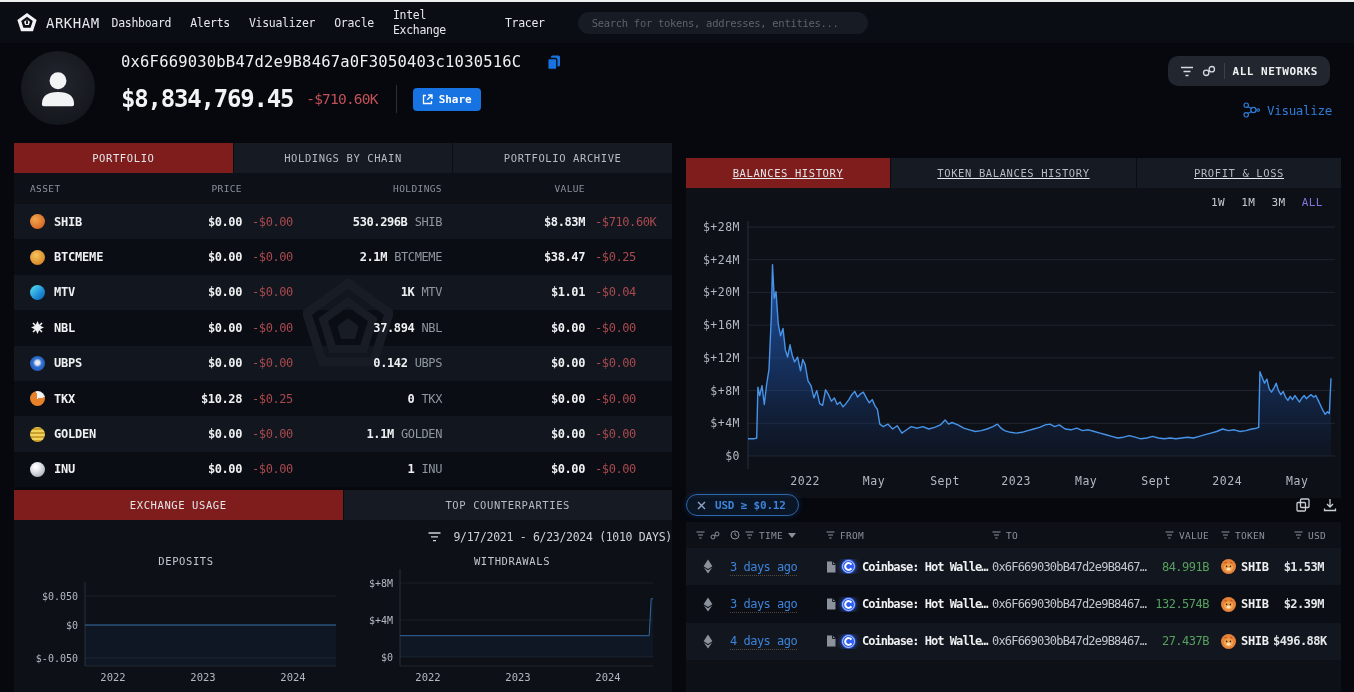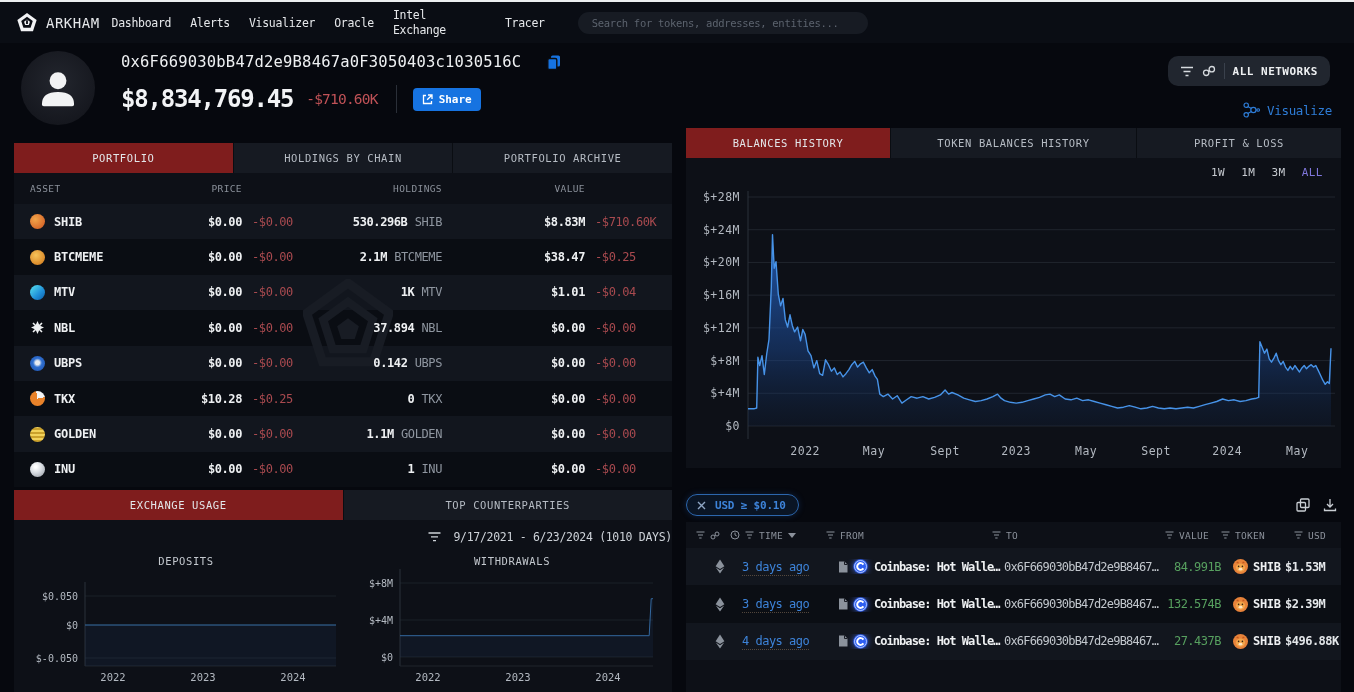--- a/index.html
+++ b/index.html
@@ -55,21 +55,21 @@
   .networks-label { font-size:11px; font-weight:bold; letter-spacing:.5px; color:#eef0f2; }
   .pill-divider { width:1px; height:16px; background:#3a414c; }
   .visualize-link {
     position:absolute; right:22px; top:59px; display:flex; align-items:center; gap:7px;
     color:#2e7cd6; font-size:12.5px; cursor:pointer; letter-spacing:-0.3px;
   }
 
   
   .panel { position:absolute; background:#0d1017; }
   #panel-portfolio   { left:14px;  top:143px; width:658px; height:340px; }
-  #panel-balances    { left:686px; top:128px; width:655px; height:340px; }
+  #panel-balances    { left:686px; top:158px; width:655px; height:340px;text-decoration:underline; }
   #panel-exchange    { left:14px;  top:490px; width:658px; height:202px; }
   #panel-tx-zone     { left:686px; top:490px; width:655px; height:202px; background:transparent; }
 
   .tabbar { display:flex; height:30px; font-size:10.5px; letter-spacing:0.6px; }
   .tab {
     display:flex; align-items:center; justify-content:center; cursor:pointer;
     background:#161a22; color:#b6bcc4; border-left:1px solid #0a0d12; position:relative;
   }
   .tab:first-child { border-left:none; }
   .tab.active { background:#7f1d1d; color:#e3e6e9; }
@@ -112,21 +112,21 @@
   }
   .chip-icons { margin-left:auto; display:flex; gap:13px; align-items:center; padding-right:4px; }
   .tx-panel { position:absolute; left:0; top:32px; width:655px; height:170px; background:#0d1017; }
   .tx-tabbar { display:flex; height:28px; font-size:10.5px; letter-spacing:0.6px; }
   .tx-tab-main { flex:0 0 195px; display:flex; align-items:center; padding-left:21px; gap:6px; background:#0d1017; color:#e3e6e9; }
   .pager { display:flex; align-items:center; gap:6px; margin-left:8px; color:#9aa1aa; }
   .pager-chev { font-size:12px; cursor:pointer; }
   .pager-chev.next { color:#eef0f2; font-weight:bold; }
   .pager-page { background:#252b34; border-radius:2px; padding:1px 5px; color:#e8eaec; }
   .tx-head { display:flex; align-items:center; height:26px; color:#8b919b; font-size:9.5px; letter-spacing:0.3px; }
-  .tx-row { display:flex; align-items:center; height:37.4px; font-size:12px; letter-spacing:-0.5px; white-space:nowrap;padding-left:12px; }
+  .tx-row { display:flex; align-items:center; height:37.4px; font-size:12px; letter-spacing:-0.5px; white-space:nowrap; }
   .tx-row:nth-child(odd) { background:#12161e; }
   .tx-row:nth-child(even) { background:#0b0e14; }
   .txc-ico  { flex:0 0 44px; display:flex; justify-content:center; }
   .txc-time { flex:0 0 96px; }
   .txc-from { flex:0 0 166px; display:flex; align-items:center; gap:3px; overflow:hidden; }
   .txc-to   { flex:0 0 160px; }
   .txc-val  { flex:0 0 57px; text-align:right; }
   .txc-tok  { flex:0 0 64px; display:flex; align-items:center; gap:5px; padding-left:12px; }
   .txc-usd  { flex:1 1 auto; text-align:right; padding-right:17px; }
   .tx-time { color:#3d83d9; border-bottom:1px dotted rgba(120,100,80,0.65); padding-bottom:1px; cursor:pointer; }
@@ -441,21 +441,21 @@
       <path d="M386 85.7 L386.0 85.7 L635.2 85.7 L637.2 48.7 L639.0 48.7 " fill="none" stroke="#33689f" stroke-width="1"></path>
     </svg>
 </div>
 
 <div class="panel" id="panel-tx-zone">
   <div class="chip-row">
     <span class="filter-chip">
       <svg width="11" height="11" viewBox="0 0 11 11">
           <path d="M2 2 L9 9 M9 2 L2 9" stroke="#8fa6c4" stroke-width="1.4"></path>
         </svg>
-      <span>USD ≥ $0.10</span>
+      <span>USD ≥ $0.12</span>
     </span>
     <span class="chip-icons">
       <span class="hicon">
         <svg width="14" height="14" viewBox="0 0 14 14">
           <rect x="4.5" y="1" width="8.5" height="8.5" rx="1" fill="none" stroke="#c9ced4" stroke-width="1.3"></rect>
           <rect x="1" y="4.5" width="8.5" height="8.5" rx="1" fill="none" stroke="#c9ced4" stroke-width="1.3"></rect>
         </svg>
       </span>
       <span class="hicon">
         <svg width="14" height="14" viewBox="0 0 14 14">

